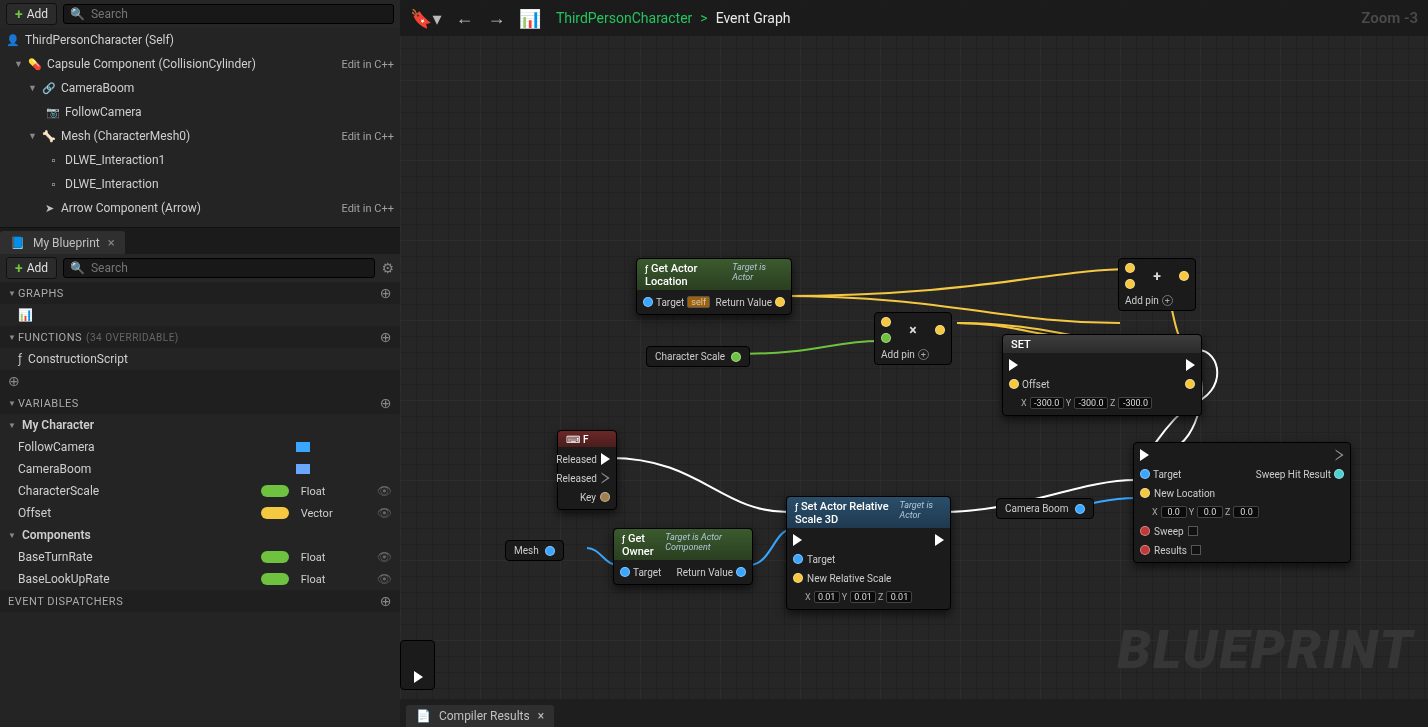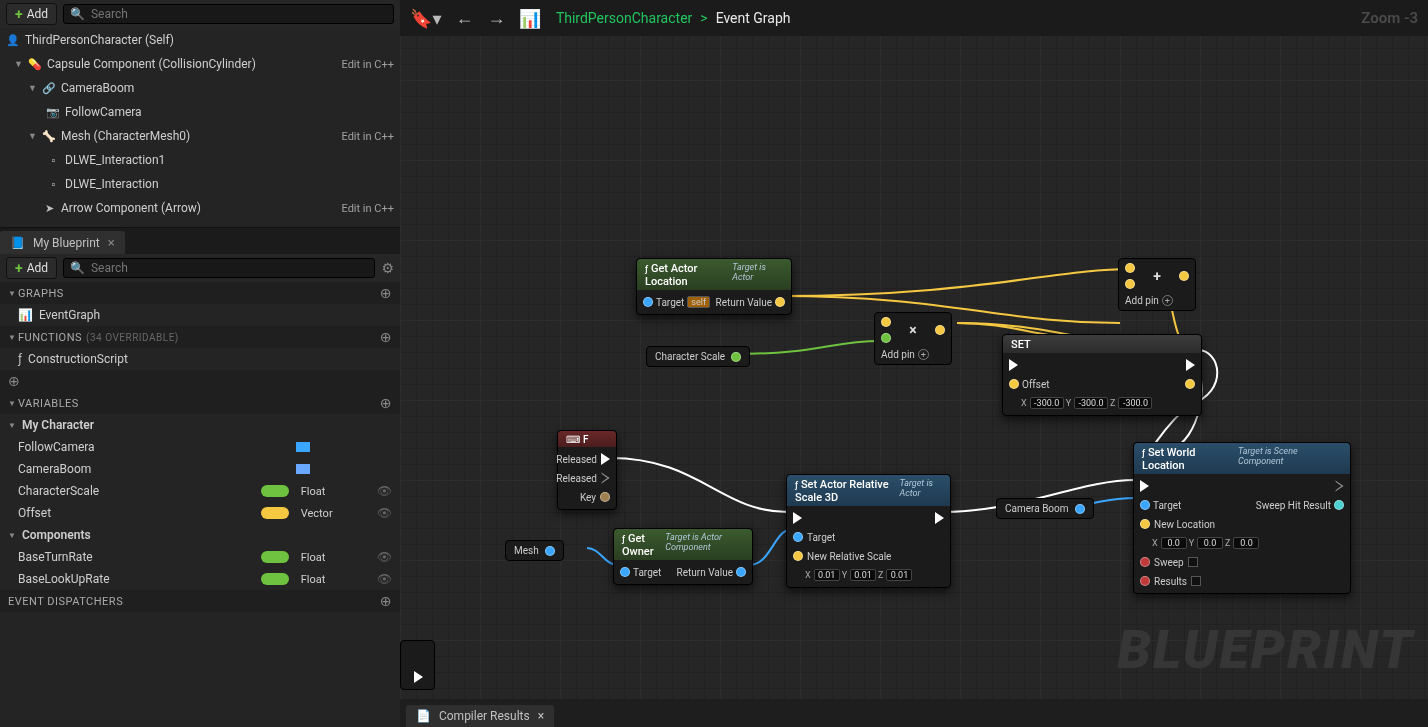--- a/index.html
+++ b/index.html
@@ -166,21 +166,20 @@
     <span class="gear">⚙</span>
   </div>
 
   <div class="sect">
       <span class="tri">▼</span>
       <span class="lbl">GRAPHS</span>
       <span class="plus2">⊕</span>
     </div>
   <div class="item">
       <span>📊</span>
-      <span class="nm">EventGraph</span>
     </div>
 
   <div class="sect">
       <span class="tri">▼</span>
       <span class="lbl"><span>FUNCTIONS</span><span class="overr">(34 OVERRIDABLE)</span></span>
       <span class="plus2">⊕</span>
     </div>
   <div class="item">
       <span>ƒ</span>
       <span class="nm">ConstructionScript</span>
@@ -396,21 +395,21 @@
             <span class="plabel">Target</span>
           </span>
         <span style="display:flex;align-items:center;gap:3px">
             <span class="plabel">Return Value</span>
             <span class="pin blue"></span>
           </span>
       </div>
     </div>
   </div>
 
-  <div class="node" style="left:386px;top:474px;width:165px">
+  <div class="node" style="left:386px;top:496px;width:165px">
     <div class="nodehead nh-blue">
         <span class="nh-title"><span style="font-size:9px">ƒ</span> <span>Set Actor Relative Scale 3D</span></span>
         <span class="nh-sub">Target is Actor</span>
       </div>
     <div class="nodebody">
       <div class="nrow split">
           <span class="pin exec"></span>
           <span class="pin exec"></span>
         </div>
       <div class="nrow left">
@@ -431,24 +430,20 @@
       </div>
     </div>
   </div>
 
   <div class="chip" style="left:596px;top:498px">
     <span class="plabel">Camera Boom</span>
       <span class="pin blue"></span>
   </div>
 
   <div class="node" style="left:733px;top:442px;width:218px">
-    <div class="nodehead nh-blue">
-        <span class="nh-title"><span style="font-size:9px">ƒ</span> <span>Set World Location</span></span>
-        <span class="nh-sub">Target is Scene Component</span>
-      </div>
     <div class="nodebody">
       <div class="nrow split">
           <span class="pin exec"></span>
           <span class="pin exec hollow"></span>
         </div>
       <div class="nrow split">
         <span style="display:flex;align-items:center;gap:3px">
             <span class="pin blue"></span>
             <span class="plabel">Target</span>
           </span>

